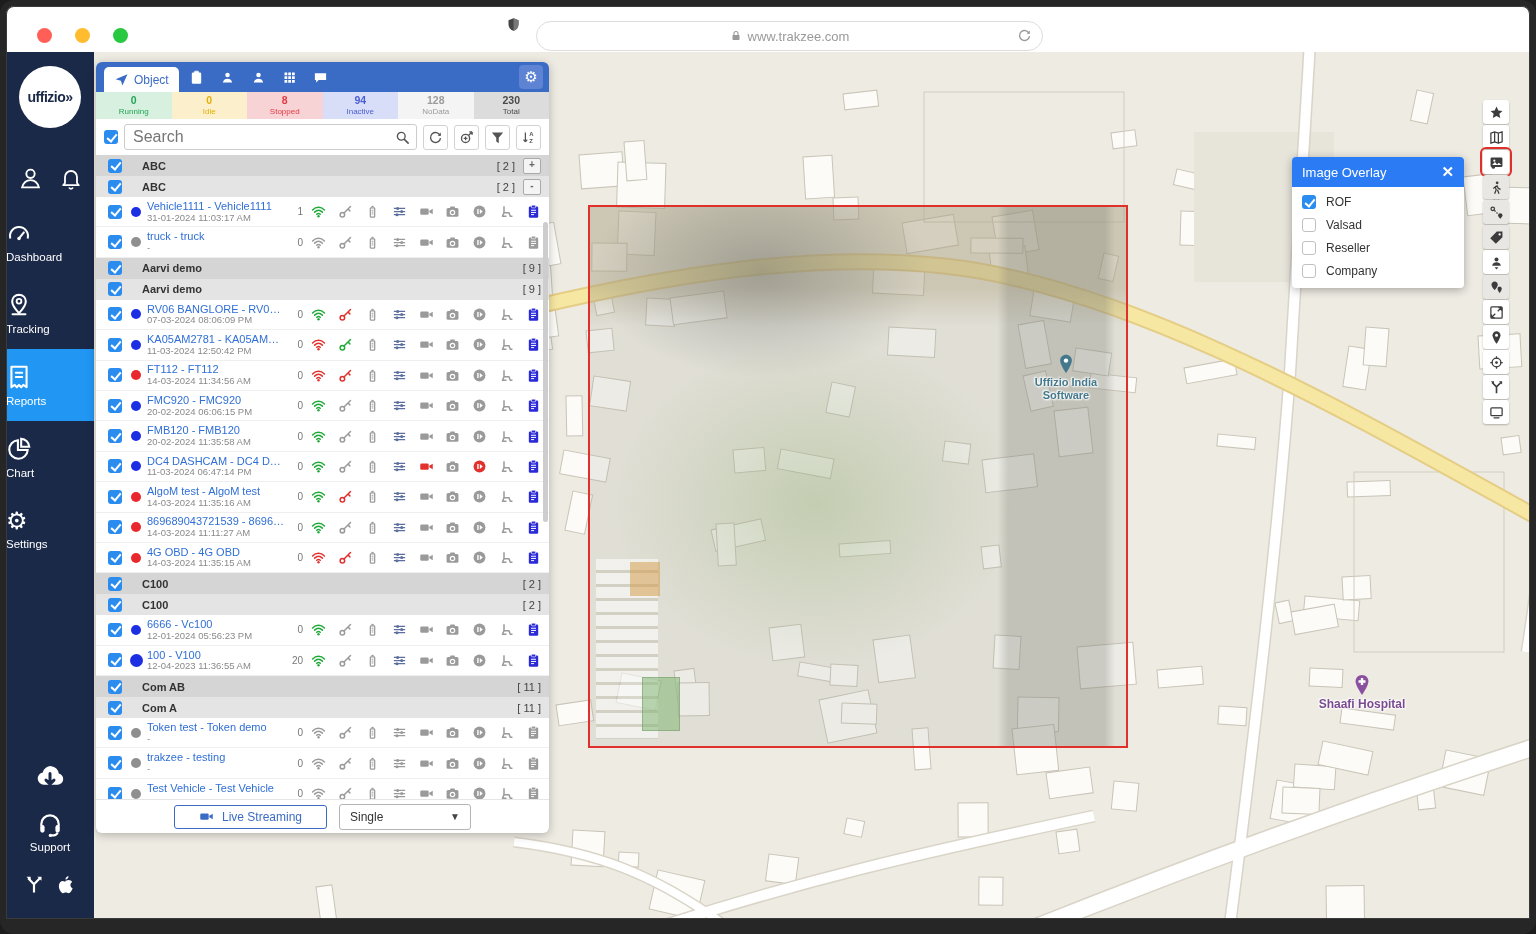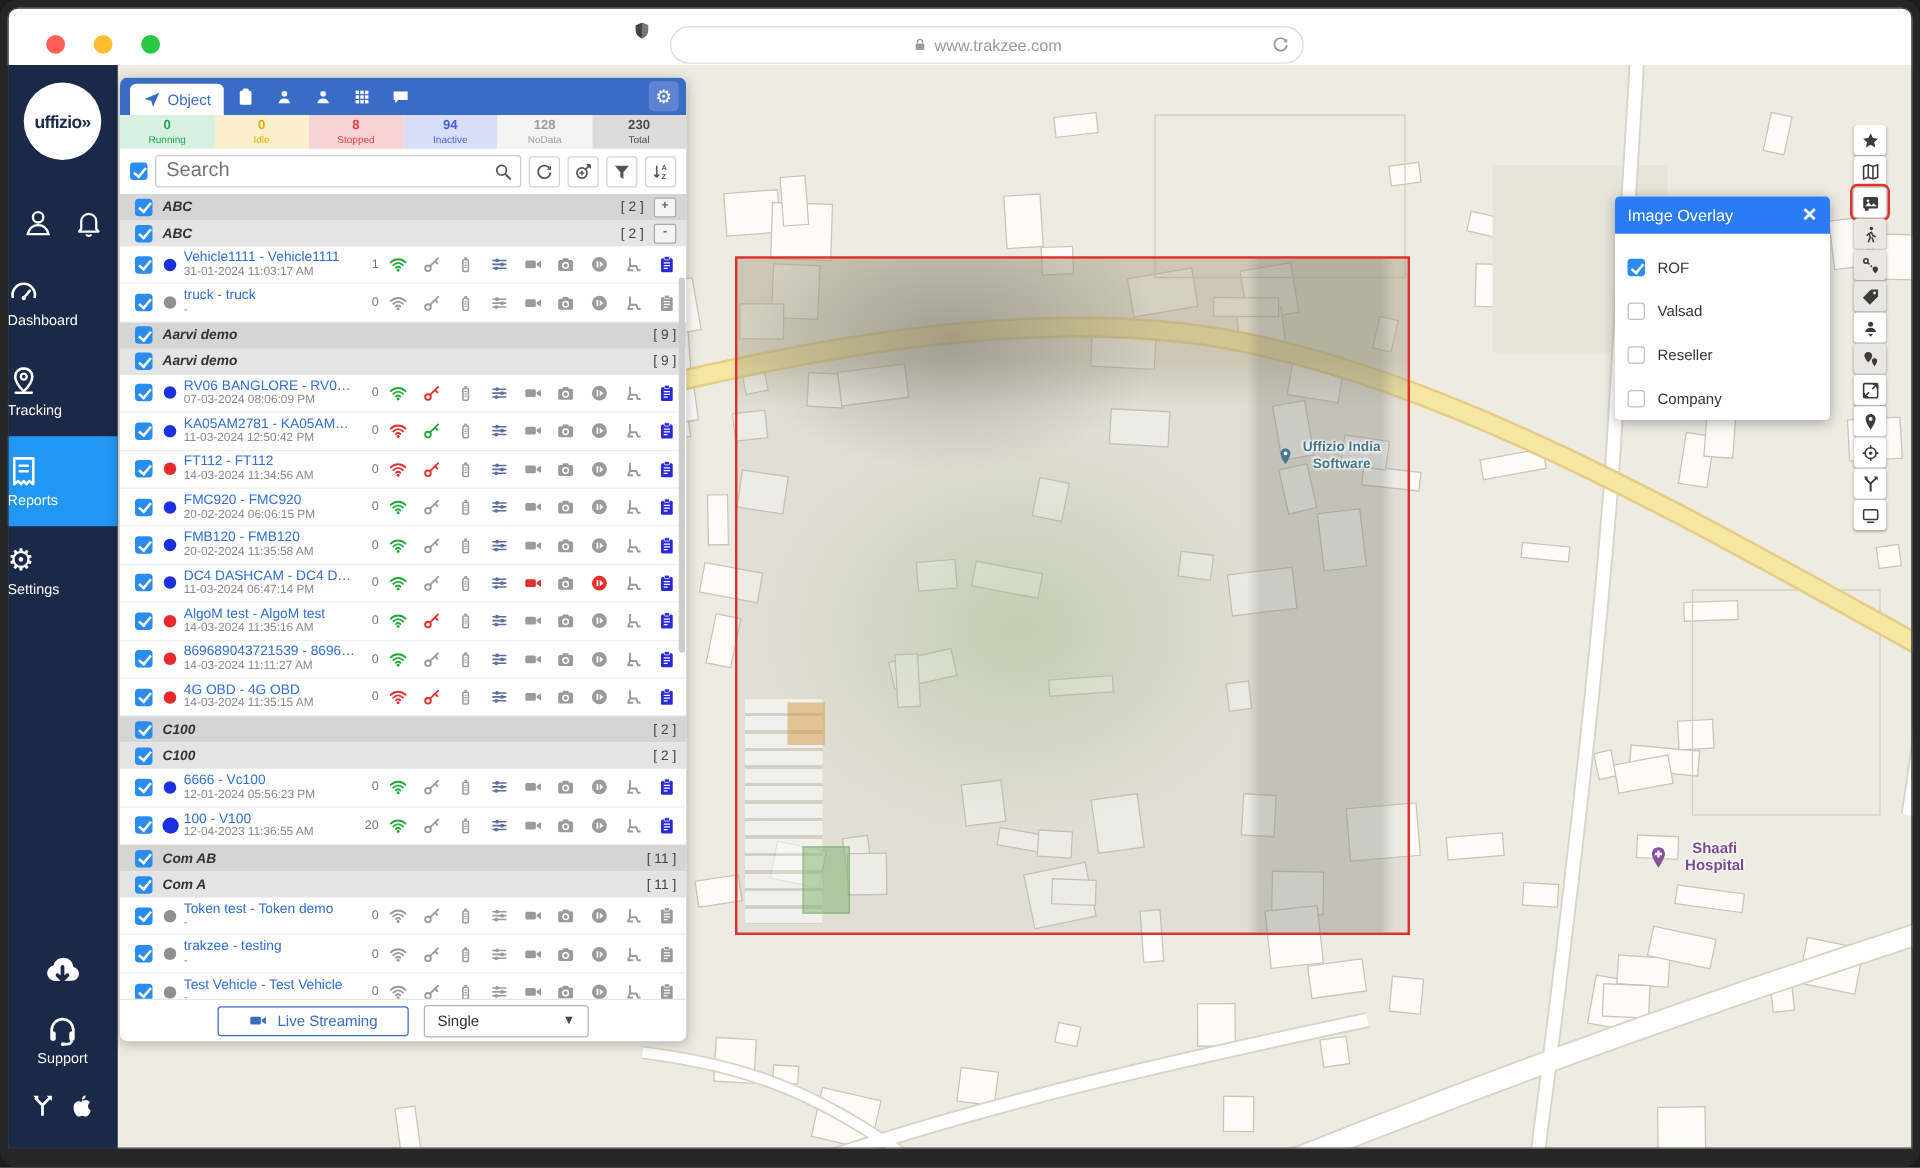--- a/index.html
+++ b/index.html
@@ -35,37 +35,37 @@
     background:
       radial-gradient(45% 28% at 32% 12%, rgba(108,110,106,.45), rgba(108,110,106,0) 70%),
       radial-gradient(52% 42% at 42% 55%, rgba(150,176,120,.38), rgba(150,176,120,0) 72%),
       linear-gradient(90deg, rgba(0,0,0,0) 76%, rgba(118,120,110,.28) 78%, rgba(118,120,110,.28) 96%, rgba(0,0,0,0) 98%),
       linear-gradient(180deg, rgba(168,155,118,.35) 0 15%, rgba(168,155,118,0) 22%),
       linear-gradient(0deg, rgba(172,172,162,.20), rgba(172,172,162,.20));}
   .ov-legend{position:absolute;left:6px;top:352px;width:62px;height:180px;
     background:repeating-linear-gradient(180deg, rgba(255,255,255,.55) 0 11px, rgba(190,185,168,.4) 11px 14px);}
   .ov-orange{position:absolute;left:40px;top:355px;width:30px;height:34px;background:rgba(212,158,80,.55);}
   .ov-green{position:absolute;left:52px;top:470px;width:36px;height:52px;background:rgba(132,182,116,.55);border:1px solid rgba(90,140,80,.4);}
-  .poi{position:absolute;z-index:3;display:flex;flex-direction:row;align-items:center;width:90px;text-align:center;justify-content:flex-end;}
+  .poi{position:absolute;z-index:3;display:flex;flex-direction:column;align-items:center;width:90px;text-align:center;justify-content:flex-end;}
   .poi-label{font-size:11px;font-weight:bold;line-height:1.15;
     text-shadow:0 0 2px #fff,0 0 3px #fff,1px 1px 2px #fff,-1px -1px 2px #fff;}
   
   .map-toolbar{position:absolute;right:21px;top:48px;display:flex;flex-direction:column;gap:1px;z-index:7;}
   .tool{width:26px;height:24px;background:#fff;border-radius:3px;display:flex;align-items:center;justify-content:center;
     color:#3c3c3c;box-shadow:0 1px 2px rgba(0,0,0,.25);cursor:pointer;}
   .tool.graybg{background:#e9e7e4;}
   .tool.active{outline:2px solid #e0302c;outline-offset:1px;}
   
   .ovl-panel{position:absolute;left:1198px;top:105px;width:172px;background:#fff;border-radius:4px;z-index:8;
     box-shadow:0 2px 10px rgba(0,0,0,.3);overflow:hidden;}
   .ovl-head{height:30px;background:#2b7bf5;color:#fff;display:flex;align-items:center;justify-content:space-between;
     padding:0 10px;font-size:13px;}
   .ovl-close{font-size:15px;font-weight:bold;cursor:pointer;}
   .ovl-body{padding:8px 10px 10px;display:flex;flex-direction:column;gap:9px;}
-  .ovl-row{display:flex;align-items:center;gap:10px;font-size:12px;color:#333;margin-top:12px;}
+  .ovl-row{display:flex;align-items:center;gap:10px;font-size:12px;color:#333;}
   
   .panel{position:absolute;left:96px;top:62px;width:453px;height:771px;background:#fff;border-radius:6px;z-index:10;
     box-shadow:0 2px 10px rgba(0,0,0,.25);display:flex;flex-direction:column;overflow:hidden;}
   .p-head{height:30px;background:#3b6cc5;display:flex;align-items:flex-end;padding:0 6px 0 8px;gap:10px;flex:none;}
   .tab-object{background:#fff;color:#3b6cc5;border-radius:5px 5px 0 0;height:25px;display:flex;align-items:center;
     gap:5px;padding:0 10px;font-size:12px;cursor:pointer;}
   .p-tabs{display:flex;gap:16px;align-items:center;height:30px;color:#fff;}
   .gear-btn{margin-left:auto;margin-bottom:3px;width:24px;height:24px;background:#5d83d2;border-radius:4px;color:#fff;
     display:flex;align-items:center;justify-content:center;font-size:15px;cursor:pointer;}
   .chips{display:flex;flex:none;}
@@ -79,21 +79,21 @@
     border-width:0 2px 2px 0;transform:rotate(40deg);}
   .cb.off{background:#fff;border:1px solid #c0c0c0;}
   .search-box{flex:1;height:24px;border:1px solid #ccc;border-radius:3px;display:flex;align-items:center;padding:0 6px;}
   .search-box input{border:0;outline:0;flex:1;font-size:16px;color:#444;font-family:"Liberation Sans",sans-serif;}
   .sq-btn{width:23px;height:23px;border:1px solid #d2d2d2;border-radius:3px;background:#fff;display:flex;
     align-items:center;justify-content:center;color:#555;cursor:pointer;flex:none;}
   .vlist{flex:1;overflow:hidden;position:relative;}
   .grow{display:flex;align-items:center;height:21px;padding:0 8px 0 12px;font-size:11px;color:#333;font-weight:bold;}
   .grow.l1{background:#d5d5d5;}
   .grow.l2{background:#e4e4e4;}
-  .grow .gname{margin-left:8px;font-style:italic;}
+  .grow .gname{margin-left:20px;}
   .grow .gcount{margin-left:auto;font-weight:normal;color:#444;}
   .expander{width:16px;height:14px;border:1px solid #aaa;border-radius:2px;background:#f4f4f4;color:#666;font-size:10px;
     line-height:12px;text-align:center;margin-left:8px;cursor:pointer;}
   .vrow{display:flex;align-items:center;height:29.4px;padding:0 8px 0 12px;border-bottom:1px solid #efefef;}
   .dot{width:10px;height:10px;border-radius:50%;margin:0 6px 0 9px;flex:none;}
   .dot.big{width:13px;height:13px;margin:0 4px 0 8px;}
   .dot.blue{background:#1d2fe3;} .dot.red{background:#e8282d;} .dot.gray{background:#8f8f8f;}
   .vmain{flex:1;min-width:0;line-height:1.15;}
   .vname{color:#2f6fd6;font-size:11px;white-space:nowrap;overflow:hidden;text-overflow:ellipsis;cursor:pointer;}
   .vdate{color:#8a8a8a;font-size:9.5px;}
@@ -366,20 +366,26 @@
     <svg width="26" height="26" viewBox="0 0 24 24" style="color:#fff">
             <use href="#i-tracking"></use>
           </svg>
     <span>Tracking</span>
   </div>
   <div class="nav-item active">
     <svg width="26" height="26" viewBox="0 0 24 24" style="color:#fff">
             <use href="#i-reports"></use>
           </svg>
     <span>Reports</span>
+  </div>
+  <div class="nav-item ">
+    <svg width="26" height="26" viewBox="0 0 24 24" style="color:#fff">
+            <use href="#i-chart"></use>
+          </svg>
+    <span>Chart</span>
   </div>
   <div class="nav-item ">
     <span style="font-size:24px;line-height:24px">⚙</span>
     <span>Settings</span>
   </div>
       </nav>
     <div class="side-bottom">
       <span>
           <svg width="34" height="30" viewBox="0 0 24 24">
             <use href="#i-cloud-dl"></use>

